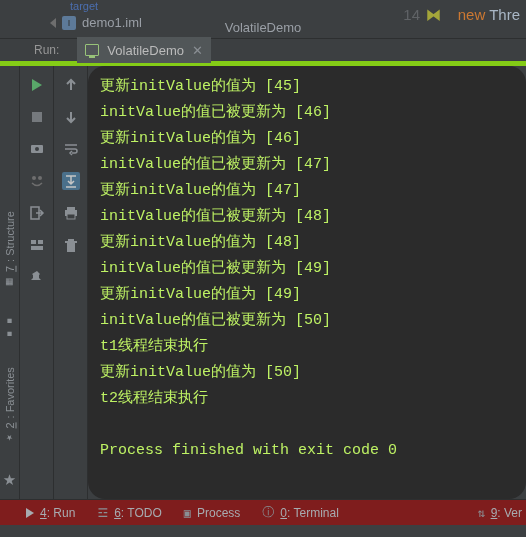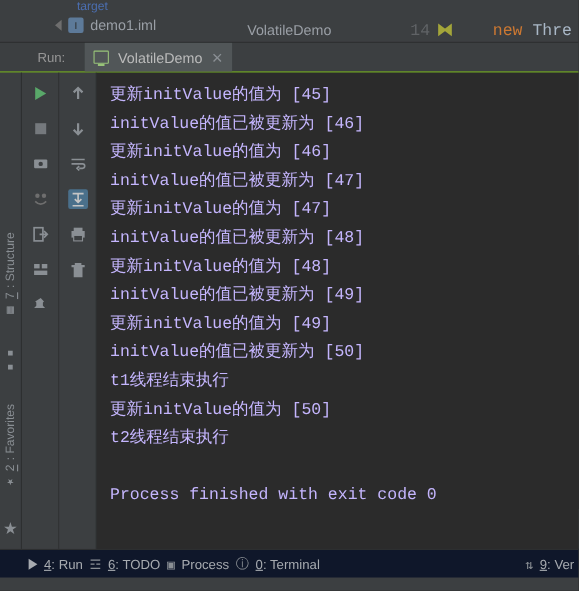--- a/index.html
+++ b/index.html
@@ -5,22 +5,22 @@
   * { margin:0; padding:0; box-sizing:border-box; }
   body {
     background:#3c3f41; color:#bbbbbb;
     font-family:"Segoe UI",Arial,sans-serif;
     font-size:13px; width:526px; height:537px;
     overflow:hidden; position:relative;
   }
   
   .top-strip { height:38px; position:relative; }
   .top-strip .code-fragment {
-    position:absolute; right:6px; top:18px;
-    font-family:Liberation Mono, monospace; font-size:15px;
+    position:absolute; right:6px; top:6px;
+    font-family:Liberation Sans, sans-serif; font-size:15px;
     color:#a9b7c6;
     margin-left:13px;
   }
   .top-strip .code-fragment .kw  { color:#cc7832; }
   .top-strip .code-fragment .ln  { color:#606366; margin-right:6px; }
   .top-strip .code-fragment .gut { color:#a4a63a; font-weight:bold;}
   .target-label {
     position:absolute; left:70px; top:0; font-size:11px;
     color:#4b6eaf;
   }
@@ -38,21 +38,21 @@
     font-size:9px;color:#2b2b2b;
   }
   .editor-tab-title {
     position:absolute; top:20px; left:50%; transform:translateX(-50%);
     font-size:13px; color:#9a9fa6;
   }
 
   
   .run-header {
     height:28px; background:#3c3f41;
-    border-top:1px solid #2d2f30; border-bottom:1px solid #84cc16;
+    border-top:1px solid #2d2f30; border-bottom:5px solid #84cc16;
     display:flex; align-items:center;
   }
   .run-header .label { margin-left:34px; color:#969696; font-size:12px;}
   .run-tab {
     margin-left:18px; height:26px; background:#515658;
     display:flex; align-items:center; gap:8px; padding:0 8px;
     color:#bbbbbb;
   }
   .run-tab .screen-ico {
     width:14px;height:12px;border:1.5px solid #98c379;border-radius:1px;
@@ -87,27 +87,27 @@
   }
   .actions-col.second{ background:#3c3f41;}
   .act { width:18px;height:18px; display:flex;align-items:center;justify-content:center;
          color:#8a8f94; cursor:pointer; }
   .act svg { width:16px; height:16px; }
   .act.sel { background:#4a708b; border-radius:2px; padding:1px;}
   
   .console {
     flex:1; background:#2b2b2b; padding:8px 0 8px 12px;
     font-family:Consolas,"Courier New",monospace;
-    font-size:15px; line-height:26px; color:#c4b5fd;
-    overflow:hidden; white-space:pre;
+    font-size:15px; line-height:26px; color:#bef264;
+    overflow:hidden; white-space:pre;border-radius:17px;
   }
   
   .bottom-bar {
-    height:26px; background:#0f172a; border-top:1px solid #2d2f30;
-    display:flex; align-items:center; gap:6px; padding-left:26px;
+    height:26px; background:#7f1d1d; border-top:1px solid #2d2f30;
+    display:flex; align-items:center; gap:22px; padding-left:26px;
     font-size:12px; color:#a7abb0;
   }
   .bottom-bar .item{ display:flex;align-items:center;gap:6px; cursor:pointer;}
   .bottom-bar .u{ text-decoration:underline;}
   .bottom-bar .tri-play{
     width:0;height:0;border-top:5px solid transparent;
     border-bottom:5px solid transparent;border-left:8px solid #a7abb0;
   }
   .bottom-bar .ico{ font-family:monospace; color:#8a8f94;}
   .status-line{

